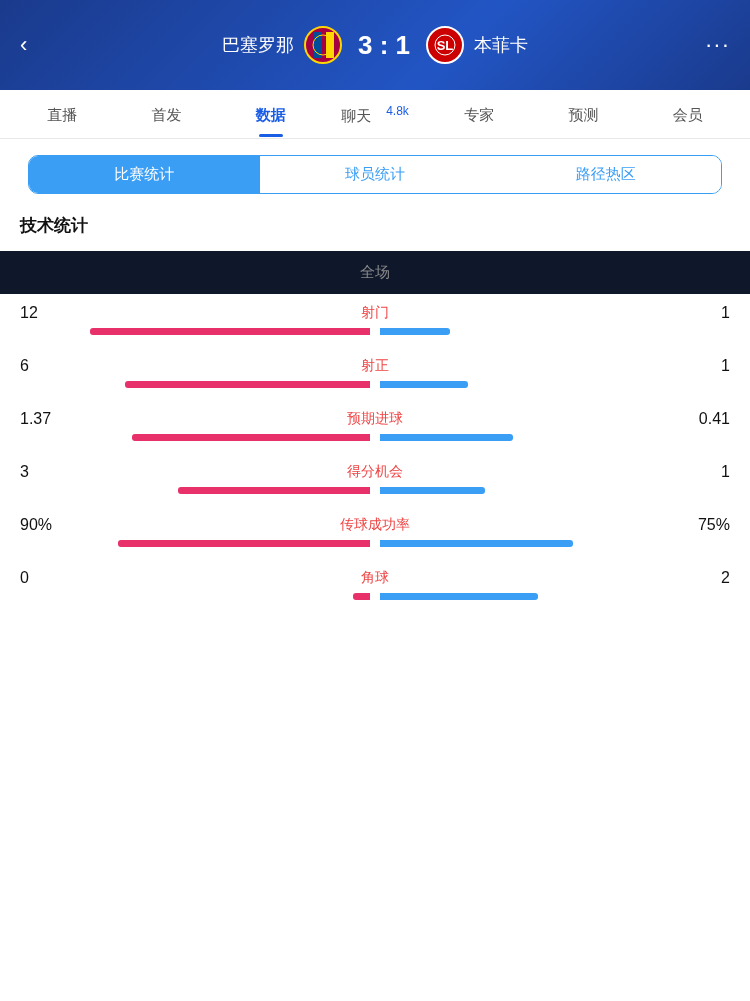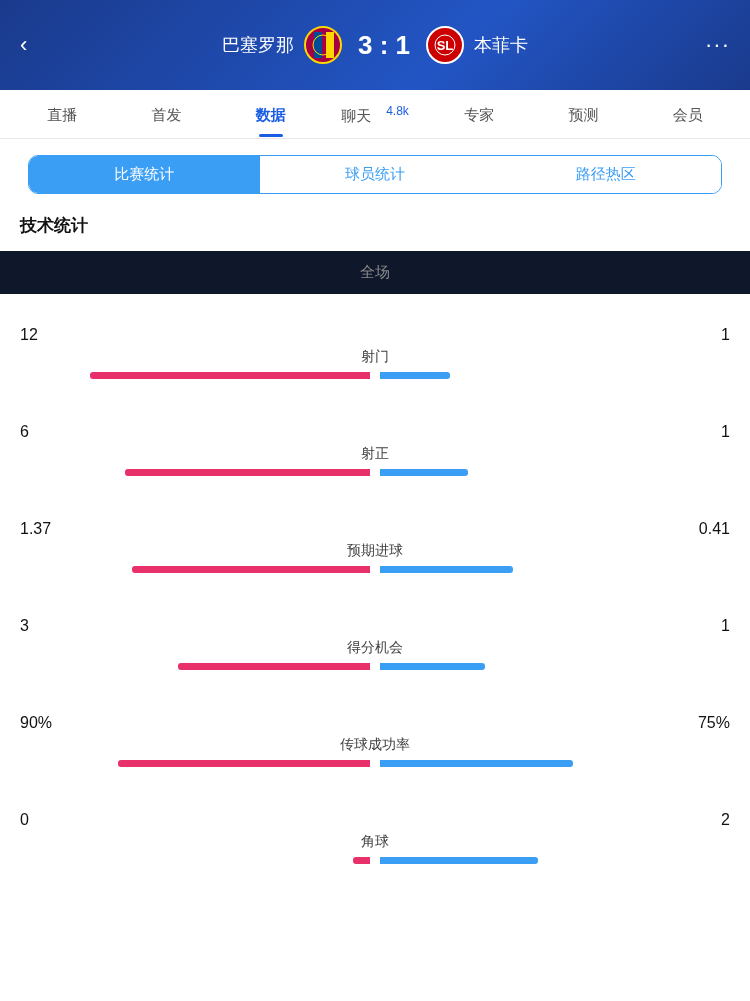--- a/index.html
+++ b/index.html
@@ -166,24 +166,23 @@
       margin-bottom: 6px;
     }
     .stat-left-val {
       font-size: 16px;
       color: #111;
       font-weight: 500;
       min-width: 60px;
     }
     .stat-label {
       font-size: 14px;
-      color: #404040;
+      color: #ef4444;
       text-align: center;
       flex: 1;
-      margin-top: 44px;
     }
     .stat-right-val {
       font-size: 16px;
       color: #111;
       font-weight: 500;
       min-width: 60px;
       text-align: right;
     }
     .stat-bars {
       display: flex;

